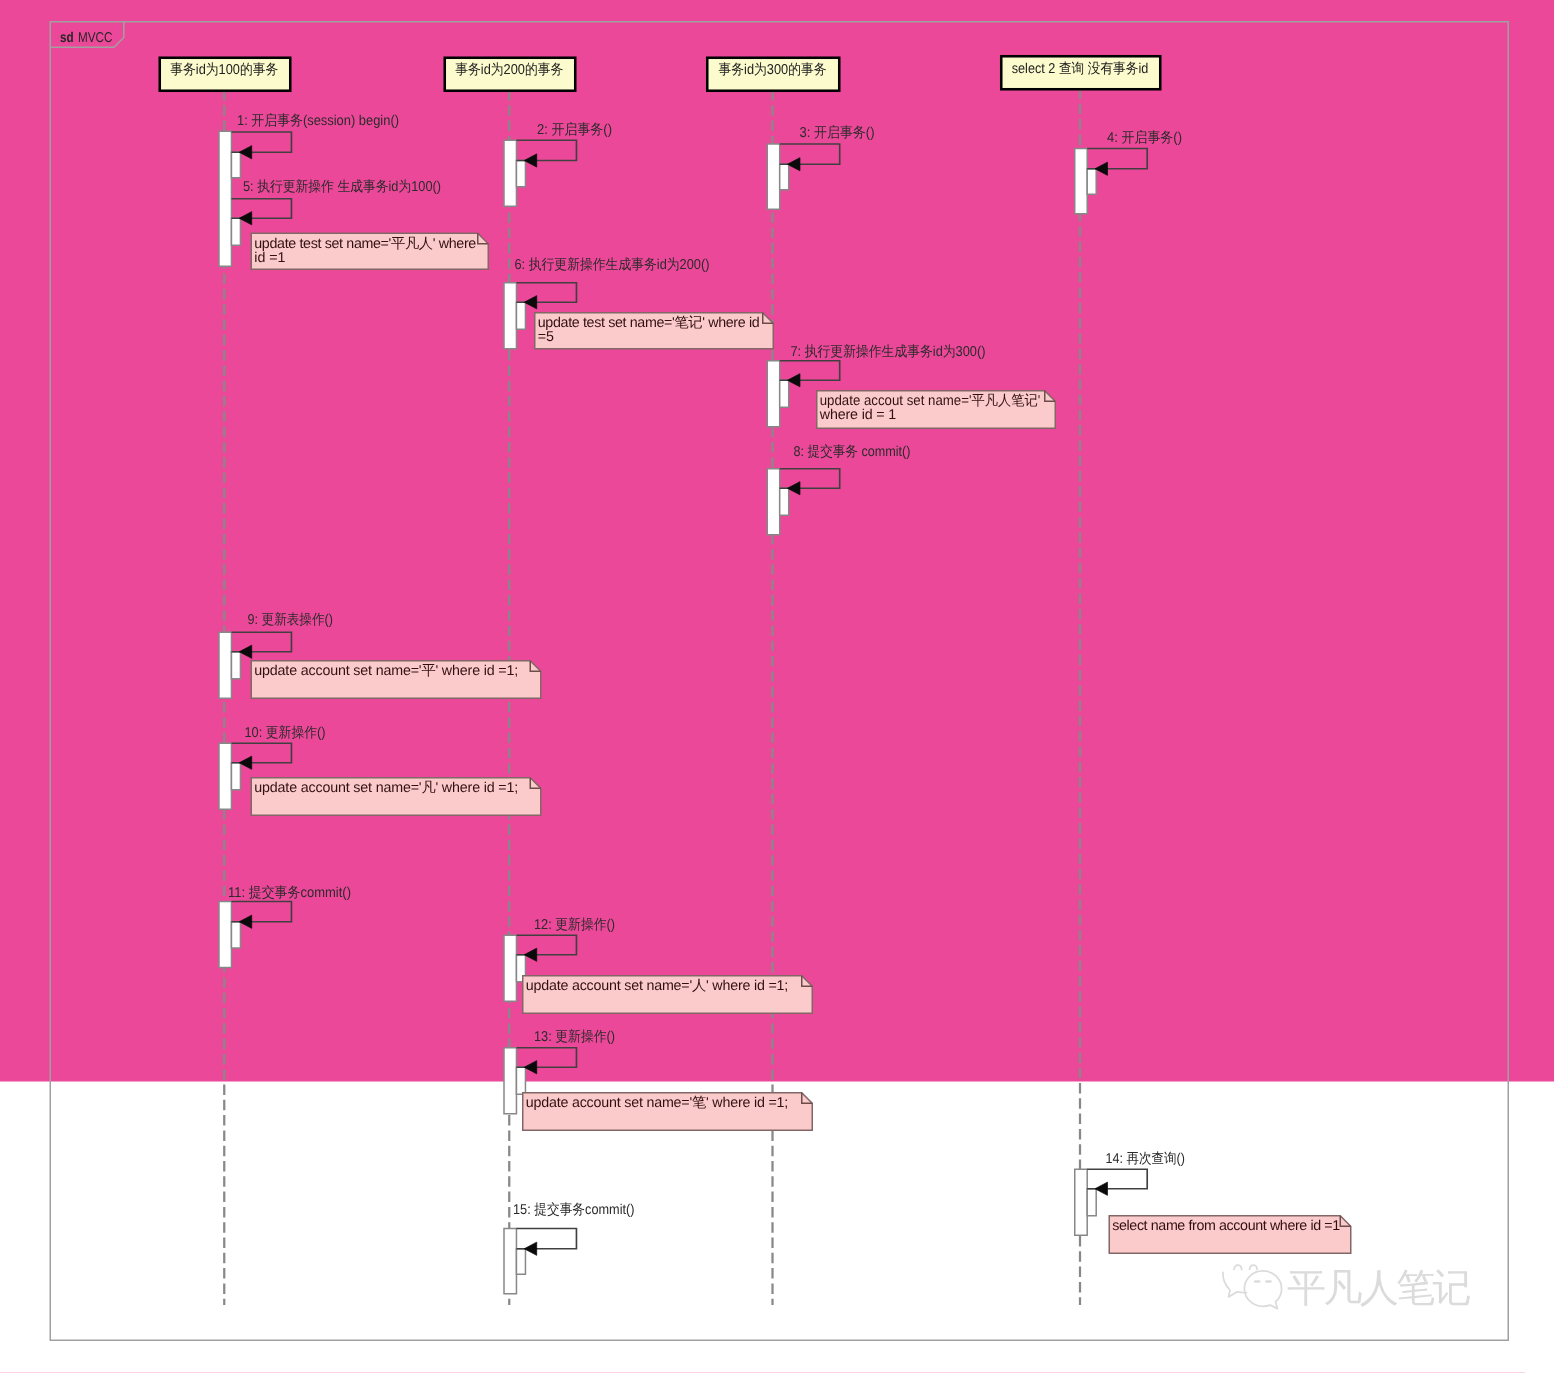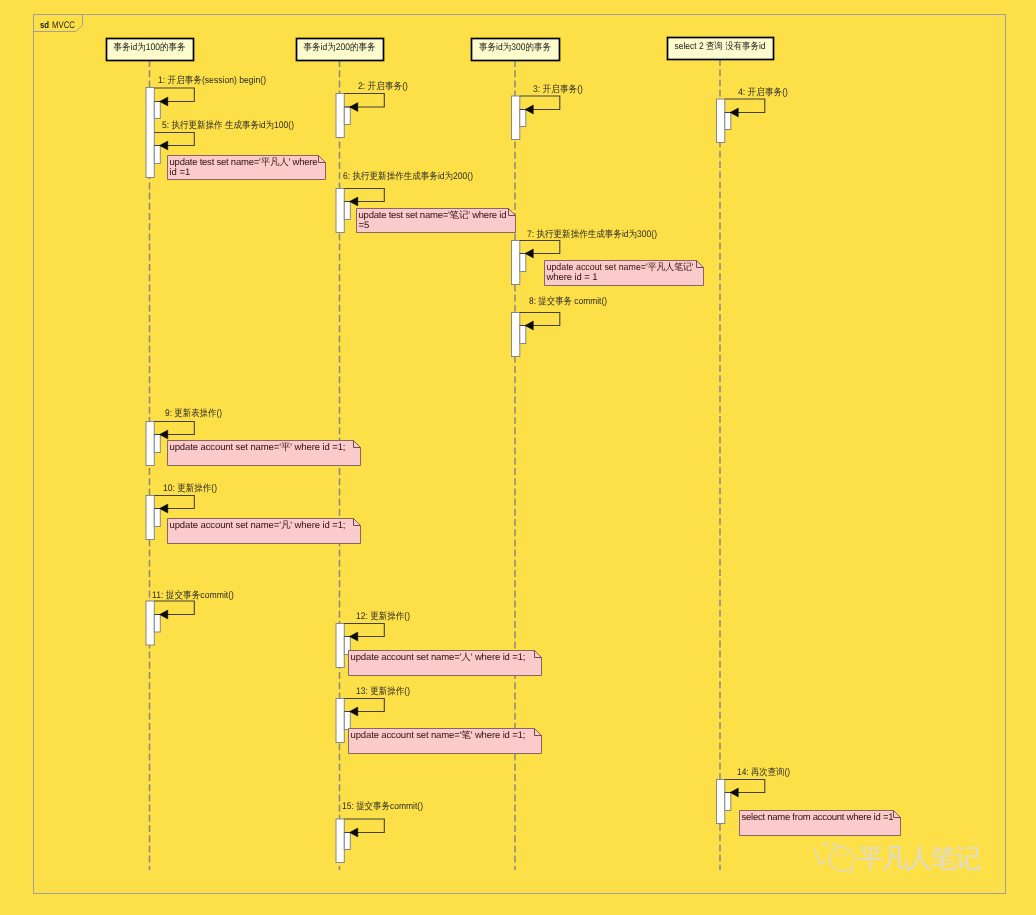--- a/index.html
+++ b/index.html
@@ -1,17 +1,17 @@
 <!DOCTYPE html>
 <html><head>
 <meta charset="utf-8">
 <style>
   html,body{margin:0;padding:0;background:#ffffff;}
   body{width:1036px;height:915px;overflow:hidden;font-family:"Liberation Sans",sans-serif;}
-  #stage{position:relative;width:1036px;height:915px;background:#fde047;}
+  #stage{position:relative;width:1036px;height:721px;background:#ec4899;}
   svg{display:block;}
   text{font-family:"Liberation Sans",sans-serif;-webkit-font-smoothing:antialiased;text-rendering:geometricPrecision;}
   .ptext{font-size:9.5px;fill:#222222;}
   .mtext{font-size:9.5px;fill:#2B2B2B;}
   .ntext{font-size:9.5px;fill:#331010;}
   .ftext{font-size:9.5px;fill:#262626;}
   .fbold{font-weight:bold;}
   .wmtext{font-size:26px;}
 </style>
 </head>

